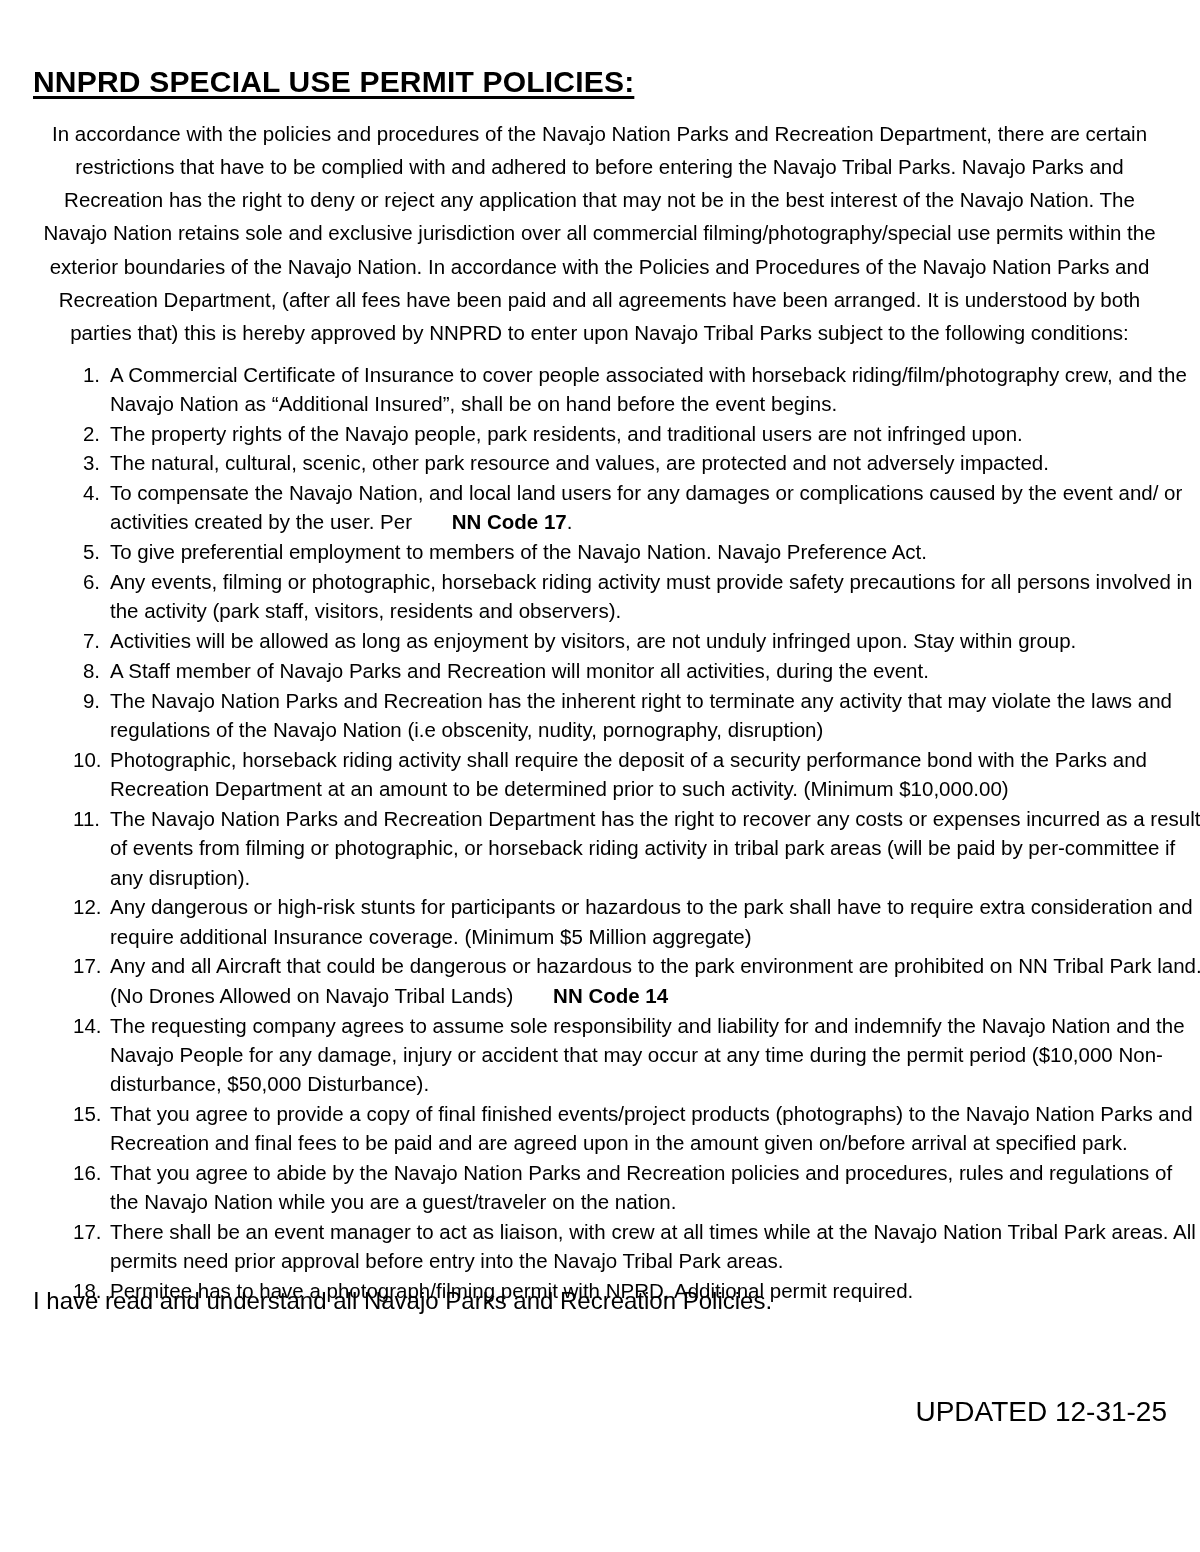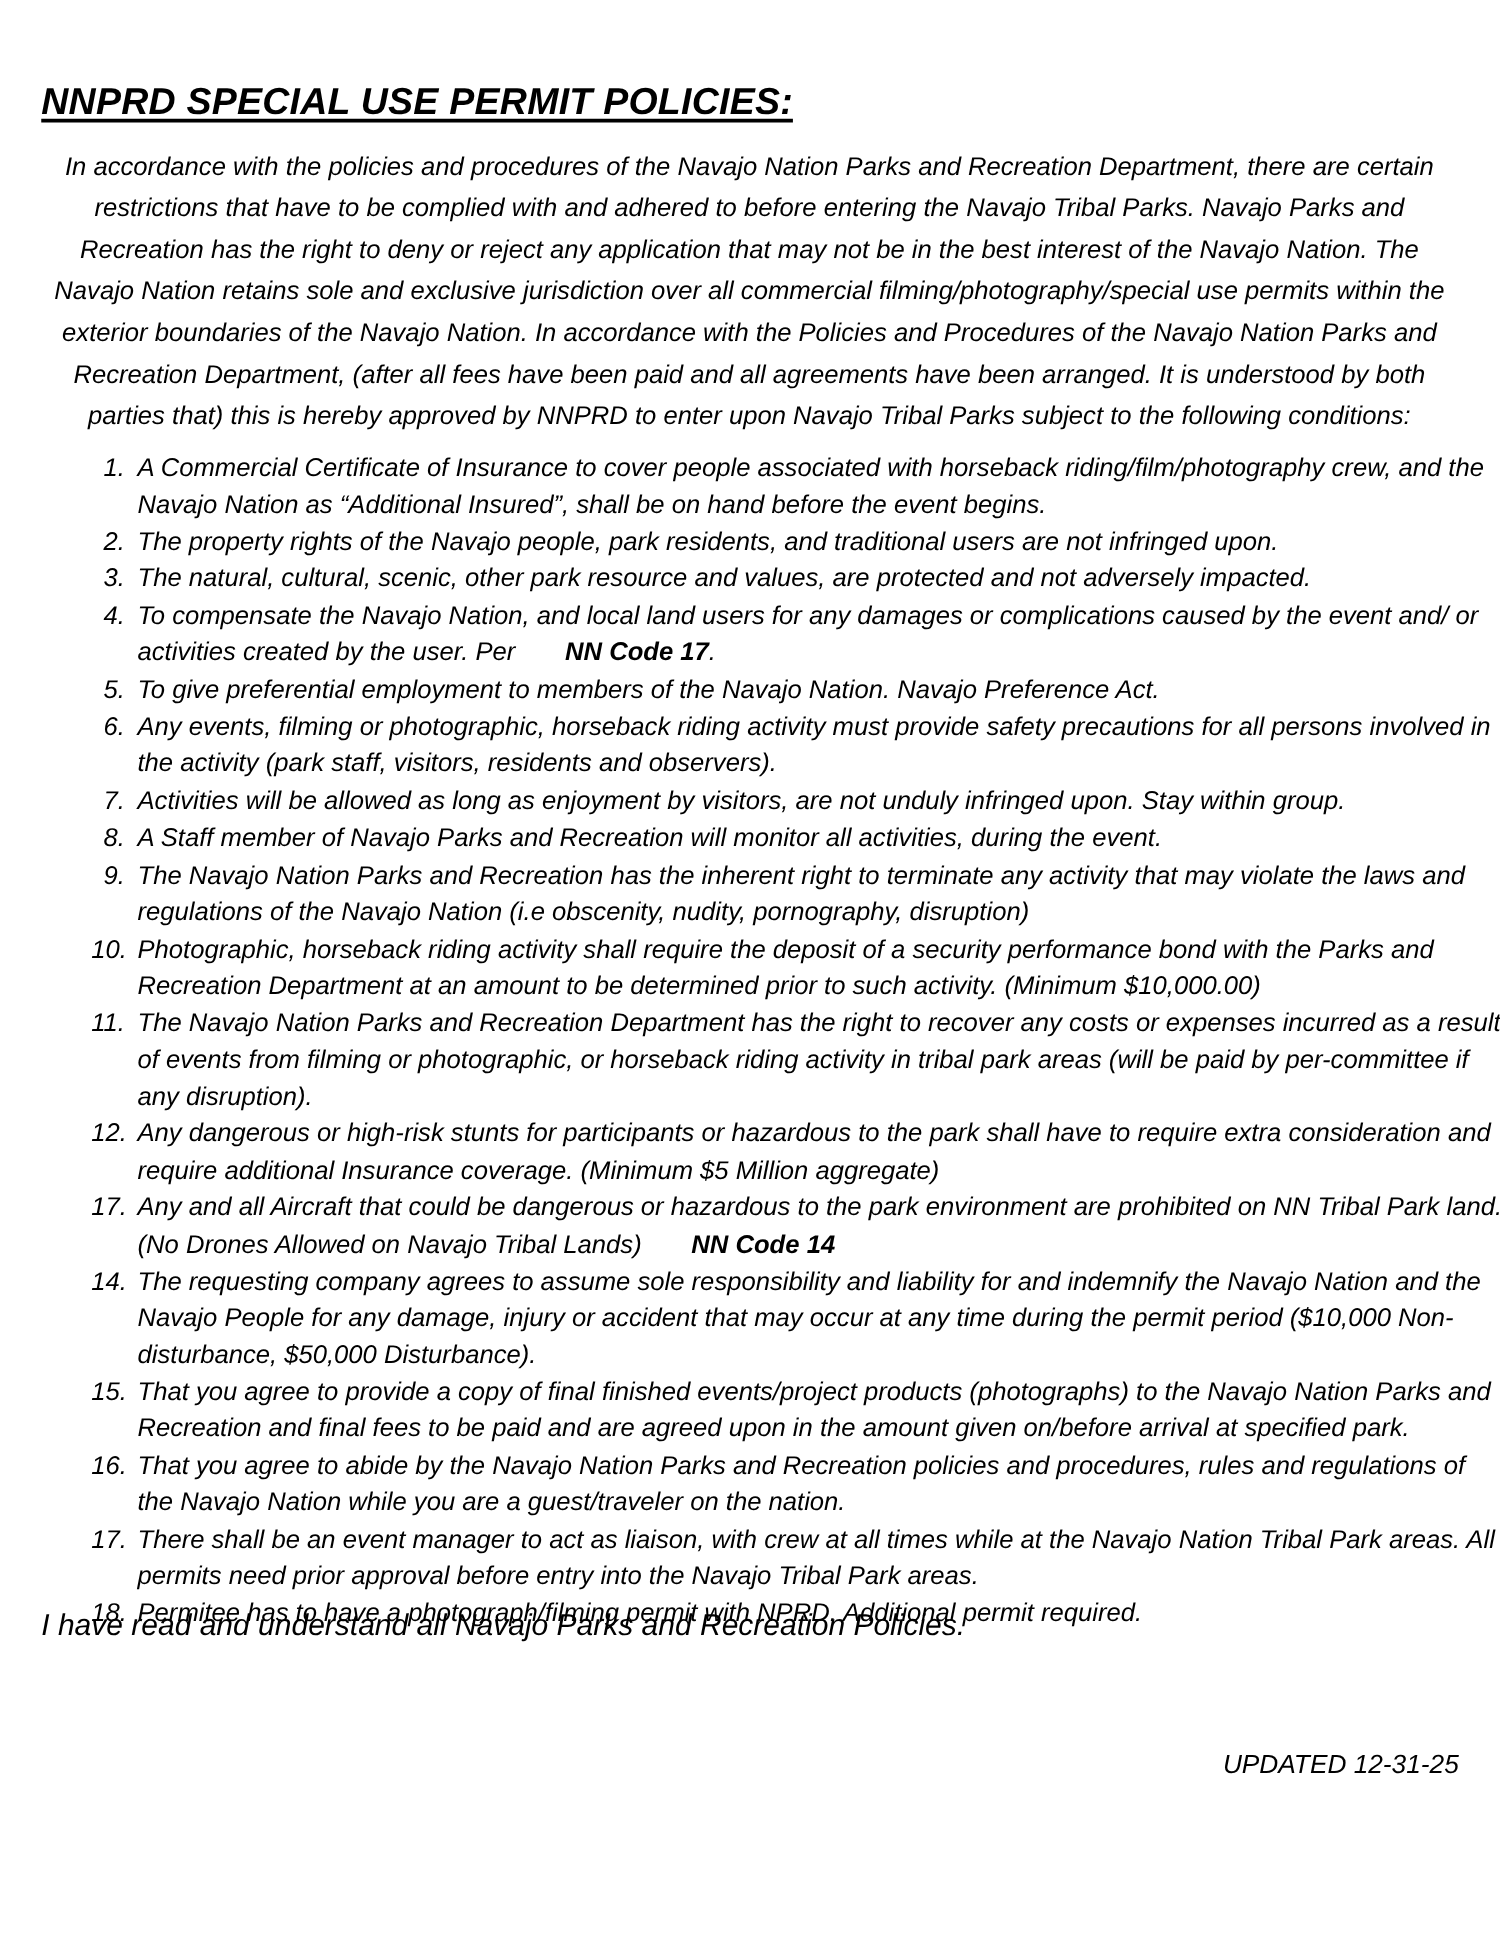--- a/index.html
+++ b/index.html
@@ -15,21 +15,20 @@
     color: #000000;
     position: relative;
     overflow: hidden;
   }
   .page {
     position: relative;
     width: 1200px;
     height: 1552px;
     padding: 0;
     box-sizing: border-box;
-    font-style: italic;
   }
   .doc-title {
     position: absolute;
     left: 33px;
     top: 45px;
     font-size: 30px;
     font-weight: bold;
     letter-spacing: 0.2px;
     text-decoration: underline;
     text-underline-offset: 4px;
@@ -118,21 +117,21 @@
     left: 532px;
     top: 0px;
     width: 155px;
     height: 30px;
     background: #b9dfef;
   }
   .footer-updated {
     position: absolute;
     right: 33px;
     top: 1399px;
-    font-size: 21px;
+    font-size: 28px;
     line-height: 26px;
     white-space: nowrap;
   }
 </style>
 </head>
 <body>
 
 <div class="page">
 
   <h1 class="doc-title">NNPRD SPECIAL USE PERMIT POLICIES:</h1>

